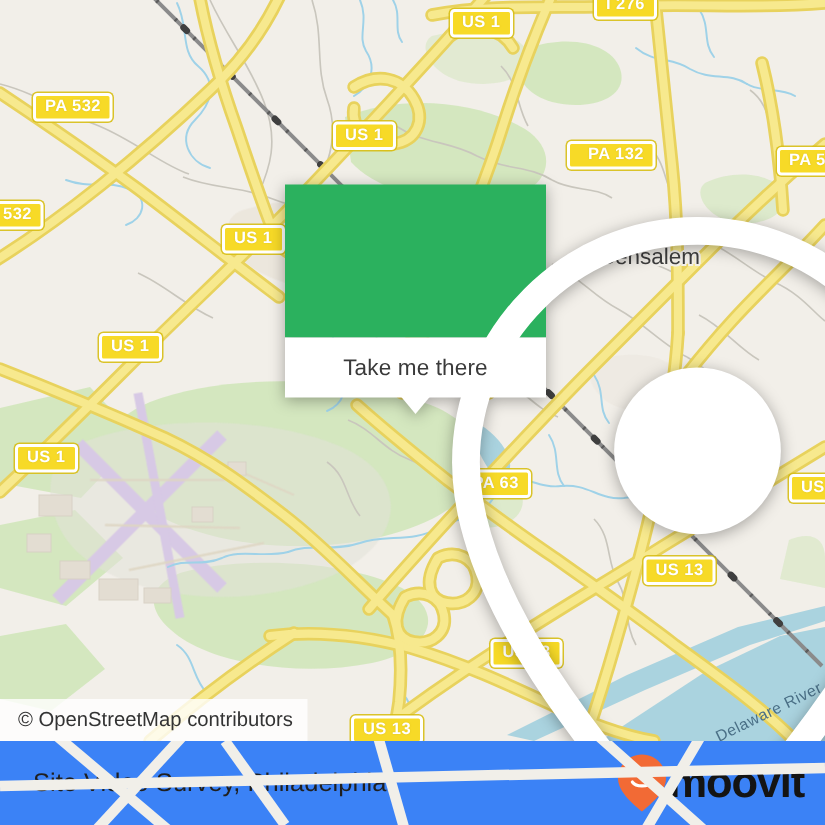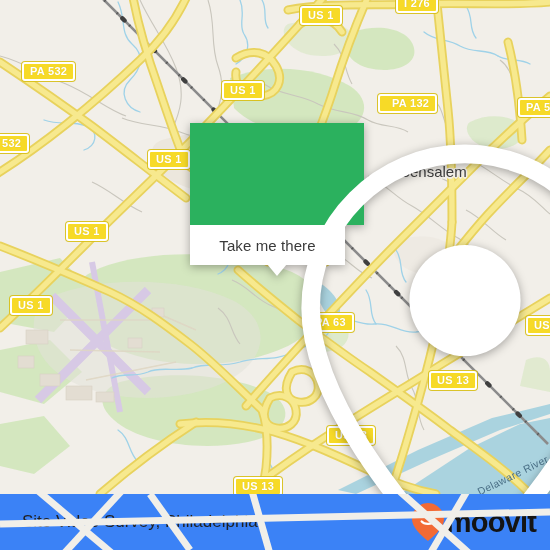--- a/index.html
+++ b/index.html
@@ -97,21 +97,21 @@
     position: relative;
     width: 174px;
     height: 102px;
     background: #2bb15e;
     display: flex;
     align-items: center;
     justify-content: center;
   }
   #callout-action {
     position: relative;
-    width: 155px;
+    width: 174px;
     height: 40px;
     background: #ffffff;
     display: flex;
     align-items: center;
     justify-content: center;
     color: #3a3a3a;
     font-family: "Liberation Sans", sans-serif;
     font-size: 15px;
     letter-spacing: .1px;
   }
@@ -365,20 +365,21 @@
     <div class="shield" style="left:148px; top:150px;">US 1</div>
     <div class="shield" style="left:66px;  top:222px;">US 1</div>
     <div class="shield" style="left:10px;  top:296px;">US 1</div>
     <div class="shield" style="left:307px; top:313px;">PA 63</div>
     <div class="shield" style="left:421px; top:302px;">PA 513</div>
     <div class="shield" style="left:526px; top:316px;">US 1</div>
     <div class="shield" style="left:429px; top:371px;">US 13</div>
     <div class="shield" style="left:327px; top:426px;">US 13</div>
     <div class="shield" style="left:234px; top:477px;">US 13</div>
 
+    <div id="attribution">© OpenStreetMap contributors</div>
 
     <div id="callout">
       <div id="callout-image">
         <svg width="52" height="64" viewBox="0 0 52 64">
           <path d="M26 4 C15 4 6 13 6 24 C6 37 20 52 26 59 C32 52 46 37 46 24 C46 13 37 4 26 4 Z" fill="none" stroke="#ffffff" stroke-width="2.4"></path>
           <circle cx="26" cy="23" r="7.2" fill="#ffffff"></circle>
         </svg>
       </div>
       <div id="callout-action">Take me there</div>
       <div id="callout-tail"></div>

